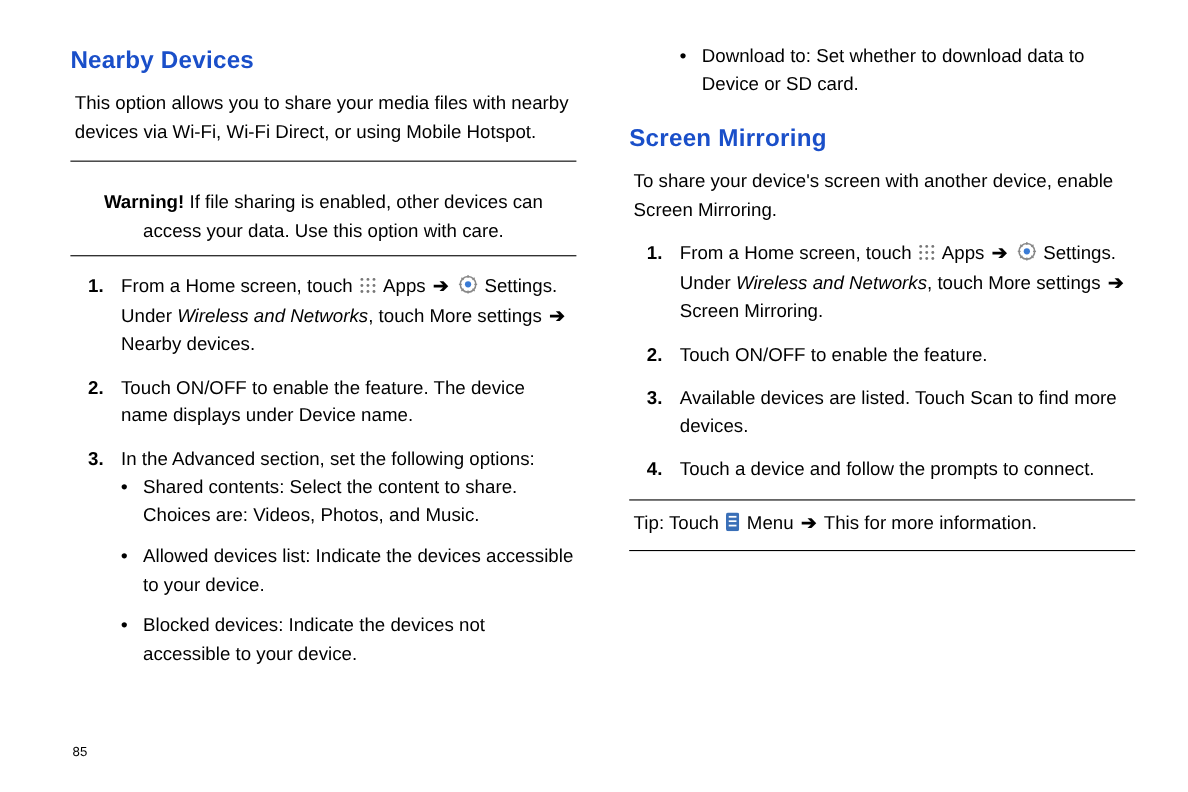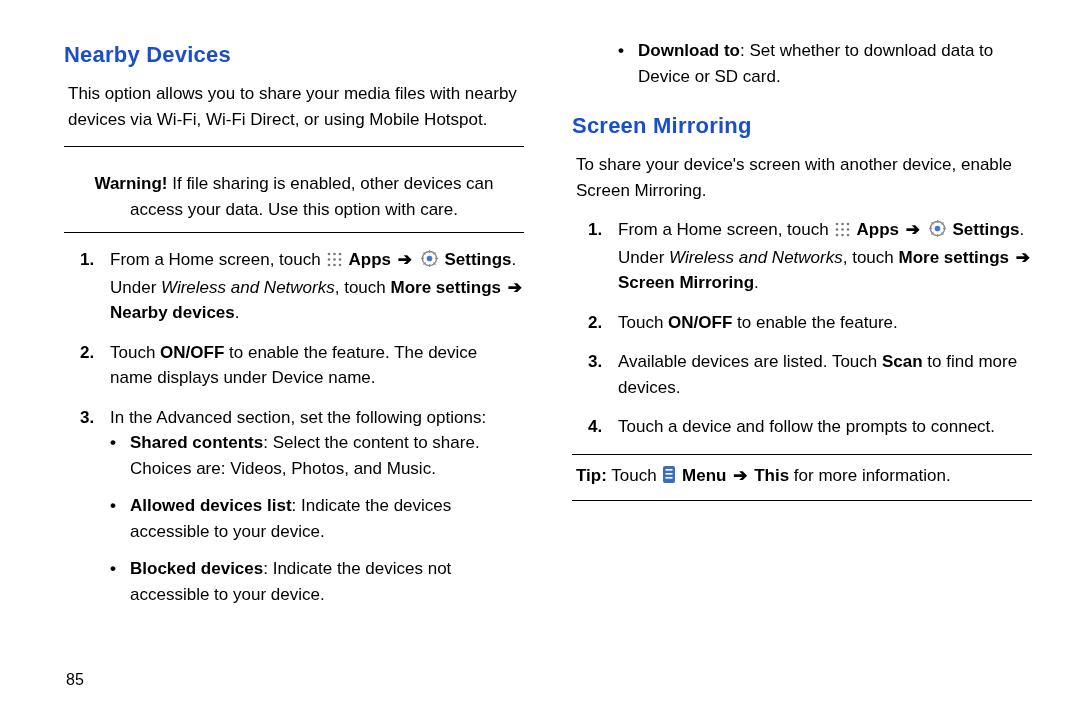--- a/index.html
+++ b/index.html
@@ -55,34 +55,34 @@
     position: relative;
     padding-left: 20px;
     margin-bottom: 12px;
   }
   ul.bullets > li::before {
     content: "•";
     position: absolute;
     left: 0;
     font-weight: 900;
   }
-  .b { font-weight: 700; }
+  .b { font-weight: 400; }
   .it { font-style: italic; text-align: center; }
   .arrow { font-weight: 700; padding: 0 2px; }
   .icon {
     display: inline-block;
     vertical-align: -2px;
     margin: 0 2px;
   }
   .tip-block { padding: 0 4px; }
   .page-num {
     position: absolute;
     left: 66px;
     bottom: 28px;
-    font-size: 16px;
+    font-size: 12px;
   }
 </style>
 </head>
 <body>
 
 <div class="col">
   <h2 class="section-heading">Nearby Devices</h2>
   <p class="intro">This option allows you to share your media files with nearby devices via Wi-Fi, Wi-Fi Direct, or using Mobile Hotspot.</p>
   <hr class="rule">
   <p class="warning-block">

